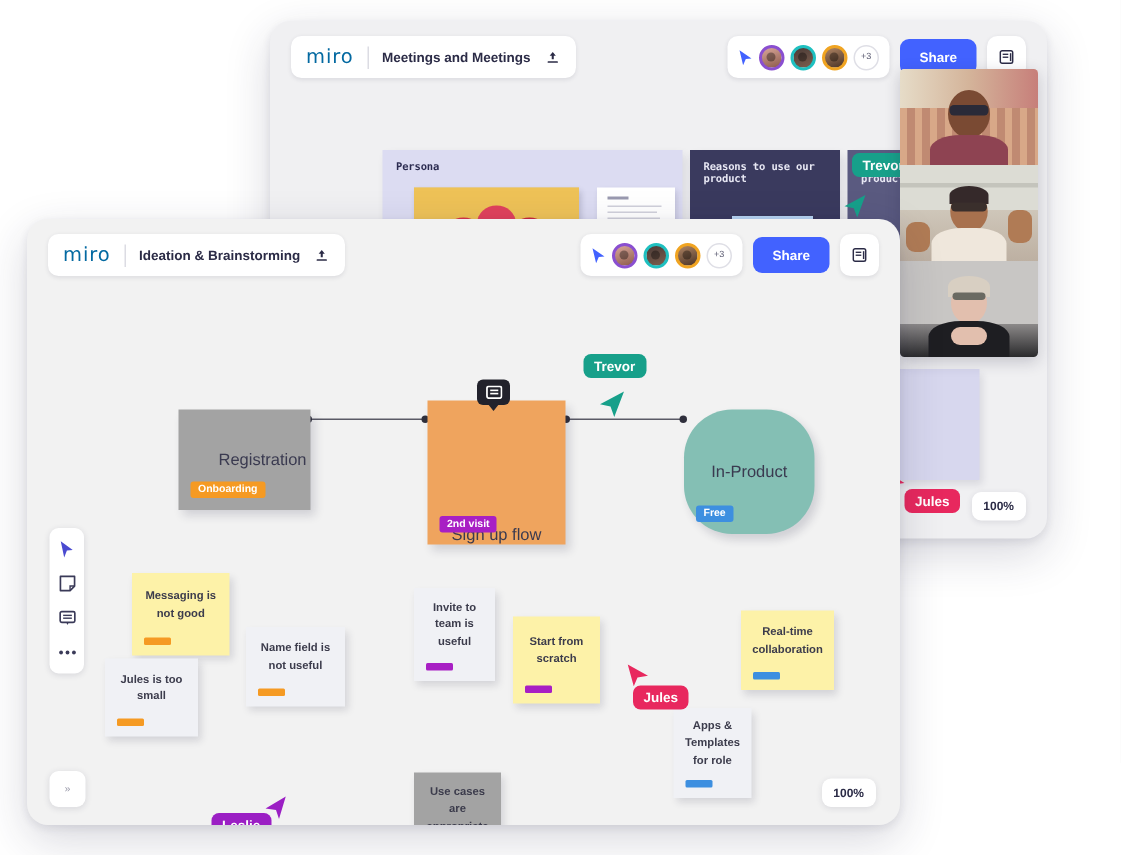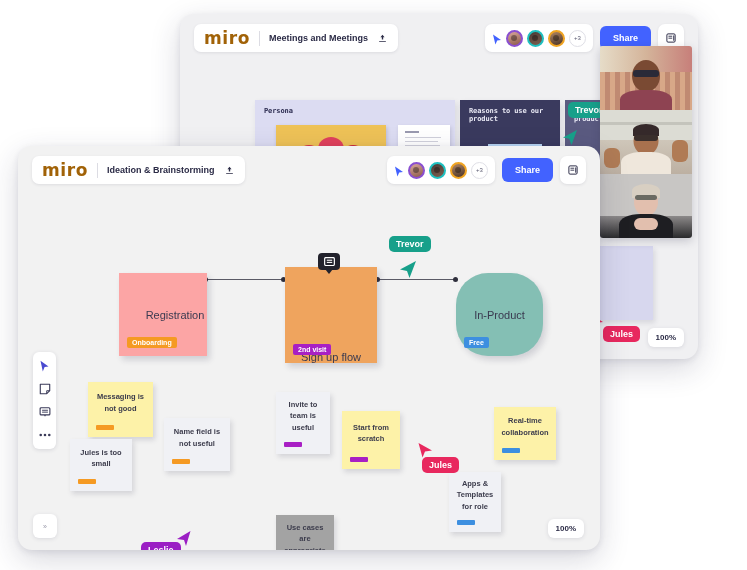--- a/index.html
+++ b/index.html
@@ -33,22 +33,22 @@
     position: absolute; left: 0; top: 0; width: 100%; height: 46px;
   }
   .brandbar {
     position: absolute; left: 14px; top: 10px; height: 28px;
     background: #ffffff; border-radius: 7px;
     display: flex; align-items: center; padding: 0 10px;
     box-shadow: 0 1px 3px rgba(40,40,70,0.10);
   }
   .brand-logo {
     font-family: "DejaVu Sans", sans-serif;
-    font-weight: 700; font-size: 17px; letter-spacing: 0.6px;
-    color: #a16207;
+    font-weight: 400; font-size: 13px; letter-spacing: 0.6px;
+    color: #0369a1;
   }
   .brand-sep { width: 1px; height: 15px; background: #dcdce3; margin: 0 9px; }
   .board-title {
     font-size: 9px; font-weight: 700; color: #2b2b46; white-space: nowrap;
   }
   .upload-icon { margin-left: 9px; display: flex; align-items: center; }
 
   .topright {
     position: absolute; top: 10px; right: 14px; height: 28px;
     display: flex; align-items: center; gap: 7px;
@@ -426,21 +426,21 @@
         </div>
       </div>
 
       <div class="connector" style="left:188px; top:87px; width:78px;"></div>
       <div class="connector" style="left:360px; top:87px; width:78px;"></div>
       <div class="dot" style="left:185px; top:85px;"></div>
       <div class="dot" style="left:263px; top:85px;"></div>
       <div class="dot" style="left:357px; top:85px;"></div>
       <div class="dot" style="left:435px; top:85px;"></div>
 
-      <div class="flow-box" style="left:101px; top:81px; width:88px; height:83px; background:#fca5a5;padding-left:24px;">
+      <div class="flow-box" style="left:101px; top:81px; width:88px; height:67px; background:#a3a3a3;padding-left:24px;">
         <span class="flow-label">Registration</span>
         <span class="flow-tag" style="background:#f59a23;">Onboarding</span>
       </div>
 
       <div class="flow-box" style="left:267px; top:75px; width:92px; height:96px; background:#efa45e;align-items:flex-end;">
         <span class="flow-label">Sign up flow</span>
         <span class="flow-tag" style="background:#a81fc4;">2nd visit</span>
         <div class="comment-badge" style="left:33px; top:-14px;">
           <svg width="11" height="9" viewBox="0 0 12 10">
               <rect x="0.6" y="0.6" width="10.8" height="8.8" rx="1.4" fill="none" stroke="#ffffff" stroke-width="1.3"></rect>

